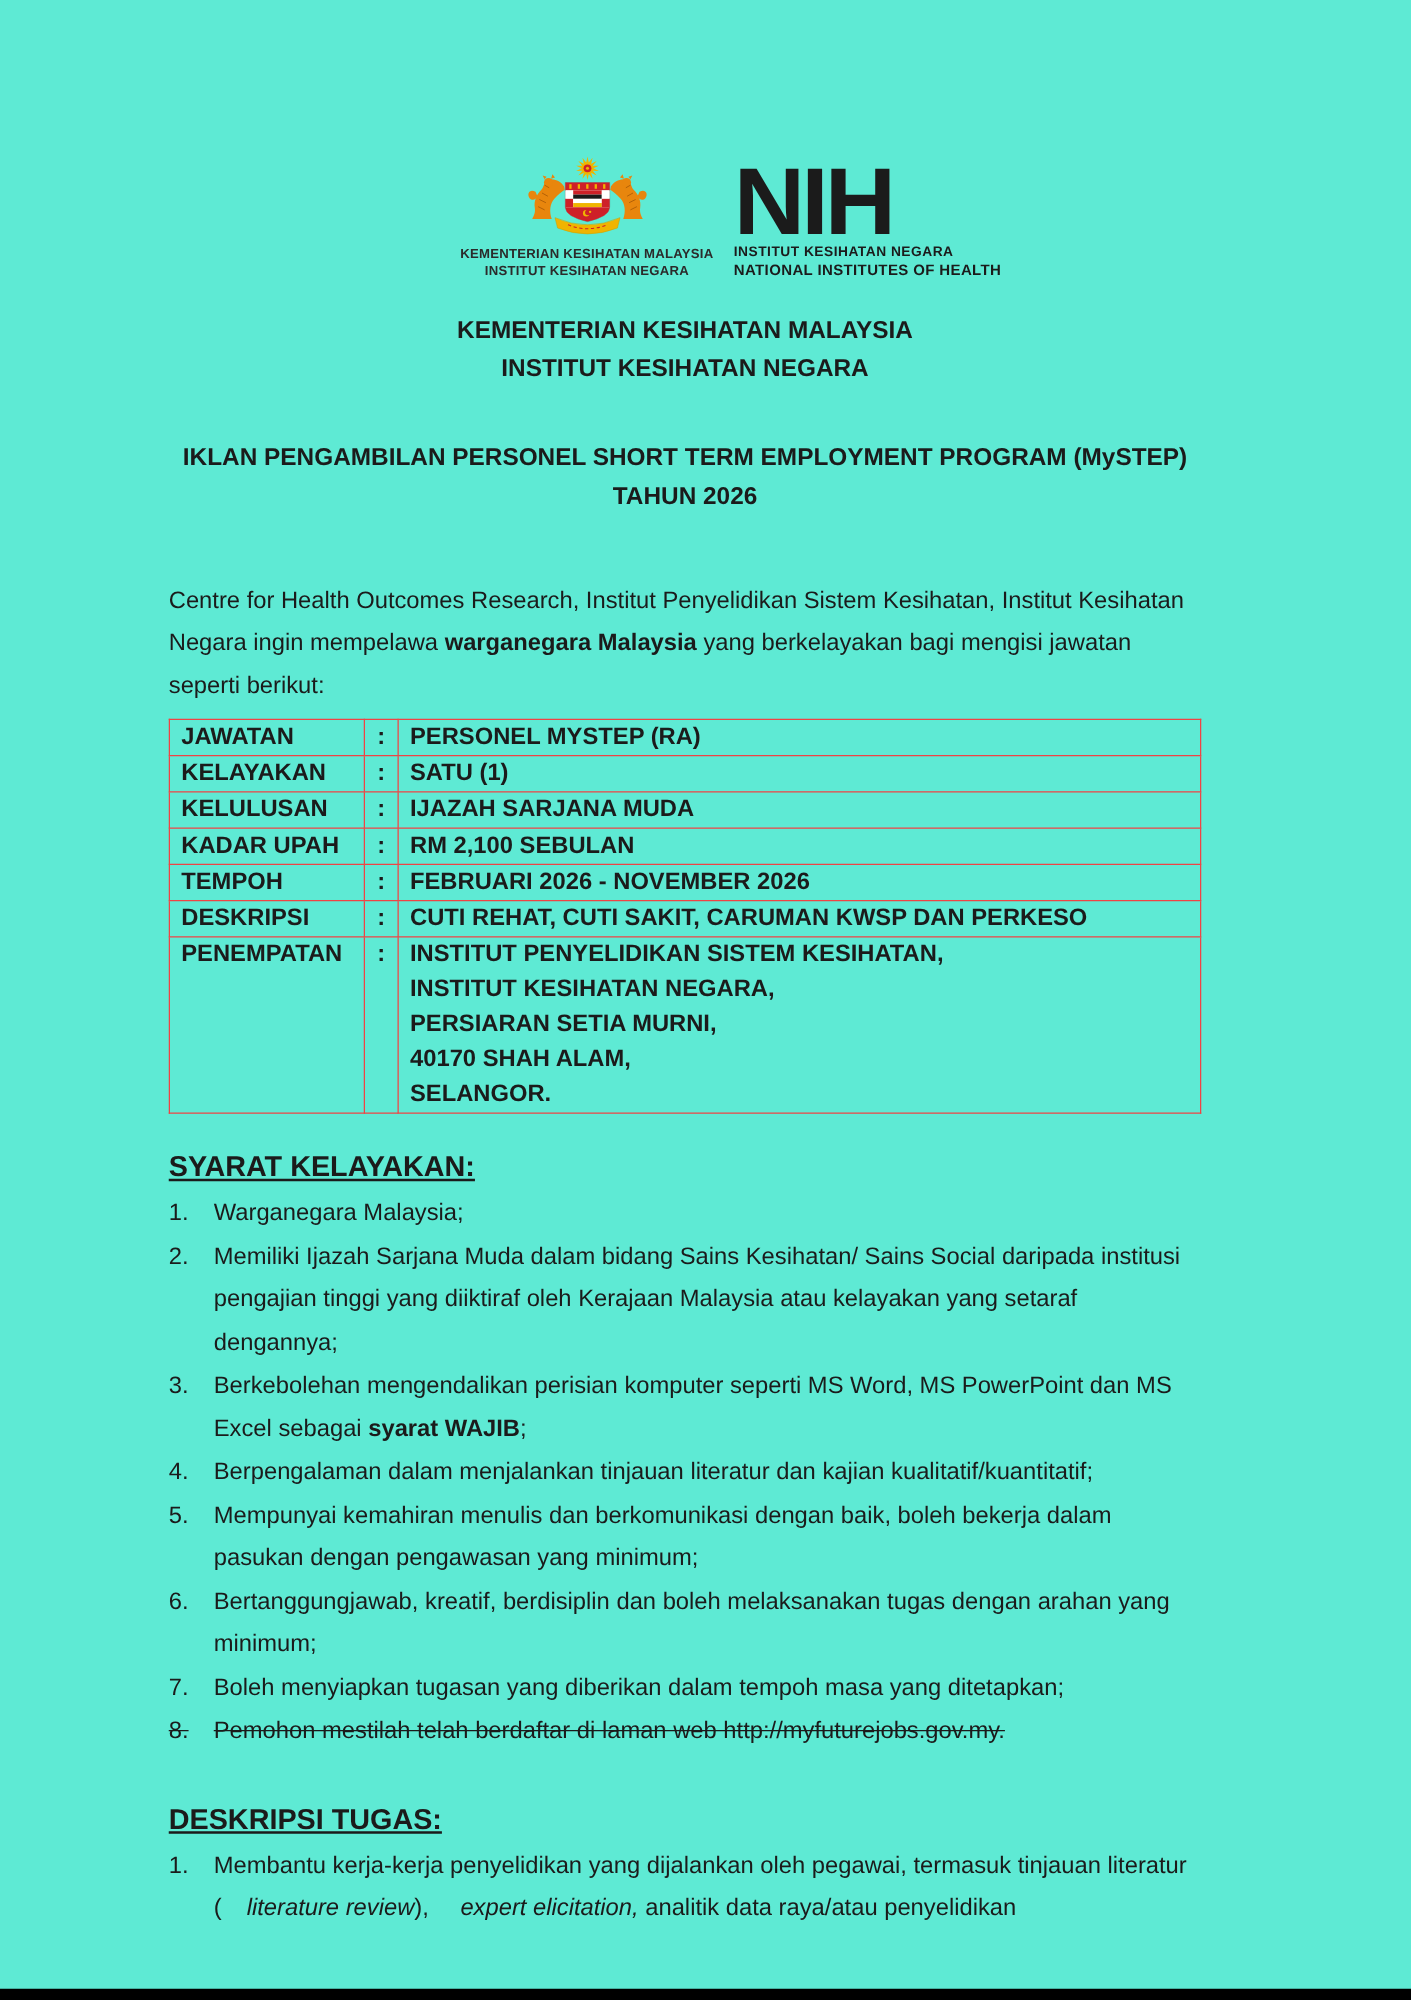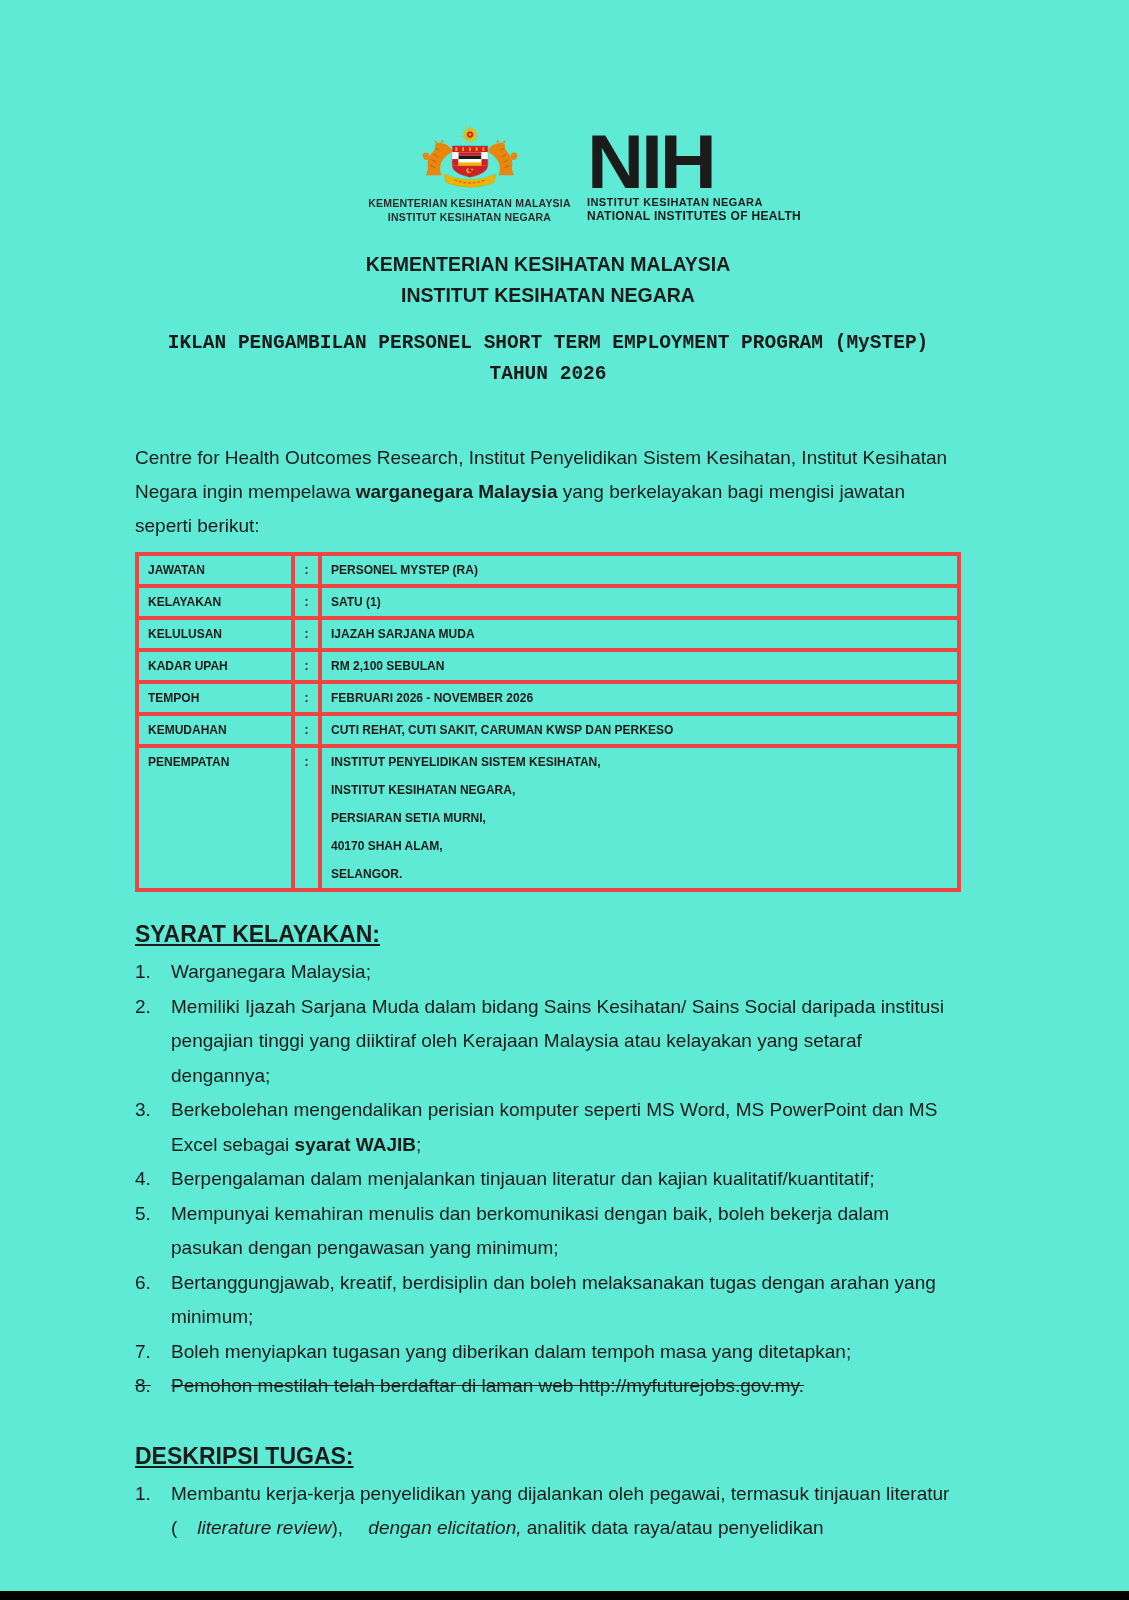--- a/index.html
+++ b/index.html
@@ -58,45 +58,44 @@
 
   
   .org-name {
     margin-top: 25px;
     text-align: center;
     font-weight: bold;
     font-size: 19.5px;
     line-height: 31px;
   }
   .doc-title {
-    margin-top: 17px;
+    margin-top: 40px;
     text-align: center;
     font-weight: bold;
     font-size: 19.5px;
     line-height: 31px;
-    font-family: Liberation Mono, monospace;
   }
 
   
   .intro {
     margin: 51px 0 9px 0;
     font-size: 19px;
     line-height: 34px;
   }
 
   
   table.job-table {
     width: 100%;
     border-collapse: collapse;
   }
   table.job-table td {
-    border: 4px solid #ef4444;
+    border: 1px solid #ef4444;
     vertical-align: top;
     font-weight: bold;
-    font-size: 12px;
+    font-size: 19px;
     line-height: 24px;
     padding: 2px 9px;
   }
   td.label-cell { width: 156px; }
   td.colon-cell { width: 27px; text-align: center; padding-left: 2px; padding-right: 2px; }
   .value-line + .value-line { margin-top: 4px; }
 
   
   .list-section { margin-top: 27px; }
   .list-section + .list-section { margin-top: 37px; }
@@ -240,21 +239,21 @@
             </td>
           </tr>
           <tr>
             <td class="label-cell">TEMPOH</td>
             <td class="colon-cell">:</td>
             <td class="value-cell">
               <div class="value-line">FEBRUARI 2026 - NOVEMBER 2026</div>
             </td>
           </tr>
           <tr>
-            <td class="label-cell">KEMUDAHAN</td>
+            <td class="label-cell">DESKRIPSI</td>
             <td class="colon-cell">:</td>
             <td class="value-cell">
               <div class="value-line">CUTI REHAT, CUTI SAKIT, CARUMAN KWSP DAN PERKESO</div>
             </td>
           </tr>
           <tr>
             <td class="label-cell">PENEMPATAN</td>
             <td class="colon-cell">:</td>
             <td class="value-cell">
               <div class="value-line">INSTITUT PENYELIDIKAN SISTEM KESIHATAN,</div>
@@ -300,21 +299,21 @@
           </div>
           <div class="list-item struck">
             <div class="item-number">8.</div>
             <div class="item-text"><span>Pemohon mestilah telah berdaftar di laman web http://myfuturejobs.gov.my.</span></div>
           </div>
         </section>
         <section class="list-section">
           <div class="section-heading">DESKRIPSI TUGAS:</div>
           <div class="list-item">
             <div class="item-number">1.</div>
-            <div class="item-text"><span>Membantu kerja-kerja penyelidikan yang dijalankan oleh pegawai, termasuk tinjauan literatur (</span><span class="seg-i">literature review</span><span>), </span><span class="seg-i">dengan elicitation,</span><span> analitik data raya/atau penyelidikan</span></div>
+            <div class="item-text"><span>Membantu kerja-kerja penyelidikan yang dijalankan oleh pegawai, termasuk tinjauan literatur (</span><span class="seg-i">literature review</span><span>), </span><span class="seg-i">expert elicitation,</span><span> analitik data raya/atau penyelidikan</span></div>
           </div>
         </section>
       </div>
 
   </div>
 
   <div class="bottom-bar"></div>
 </div>
 
 </body></html>

